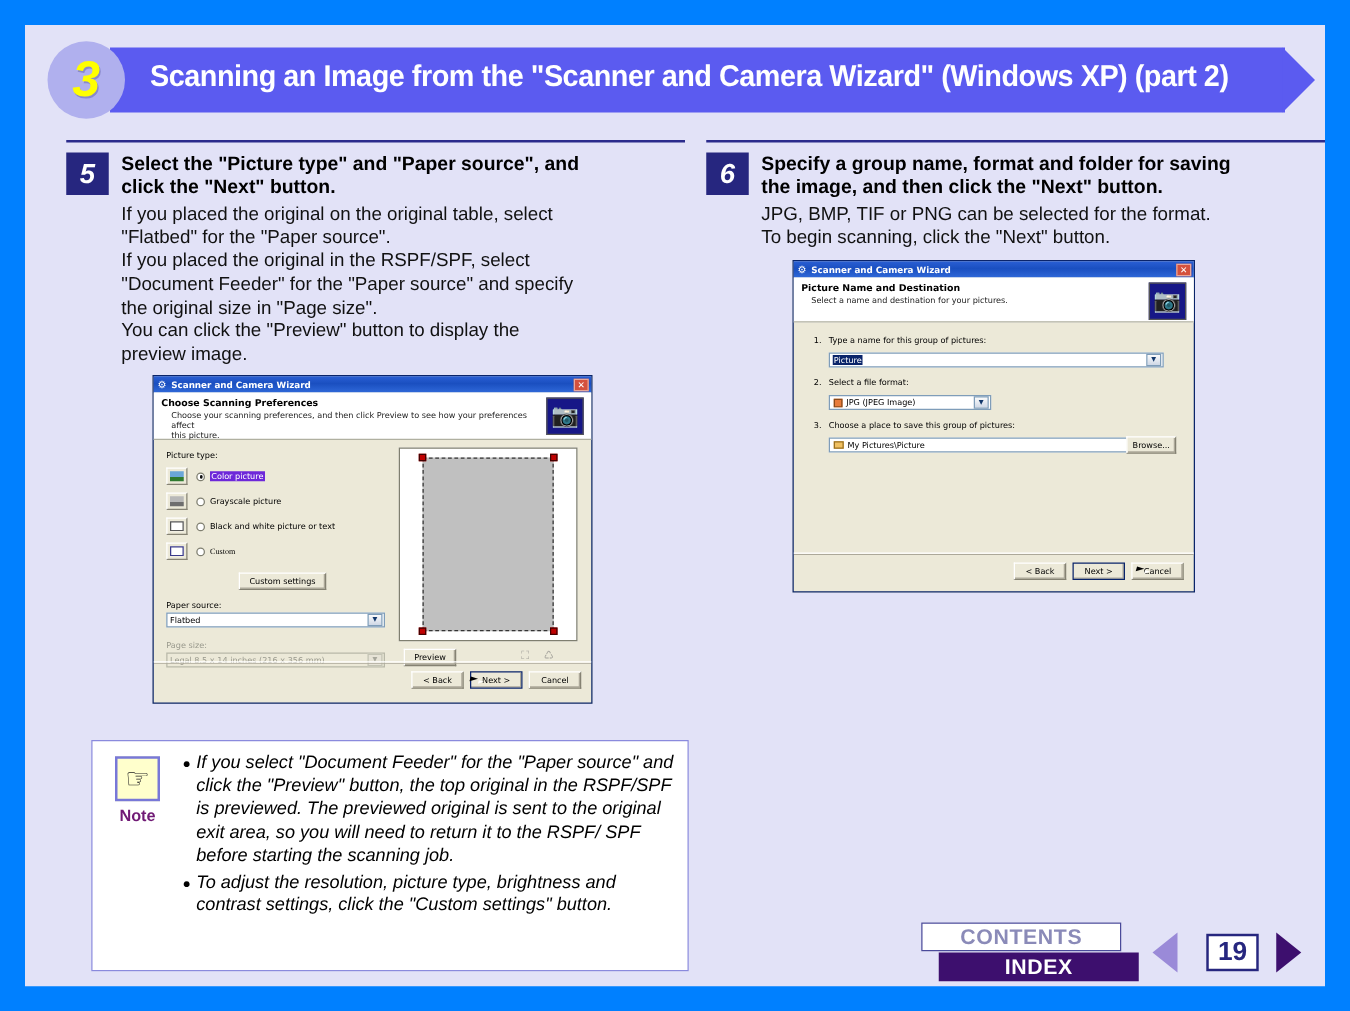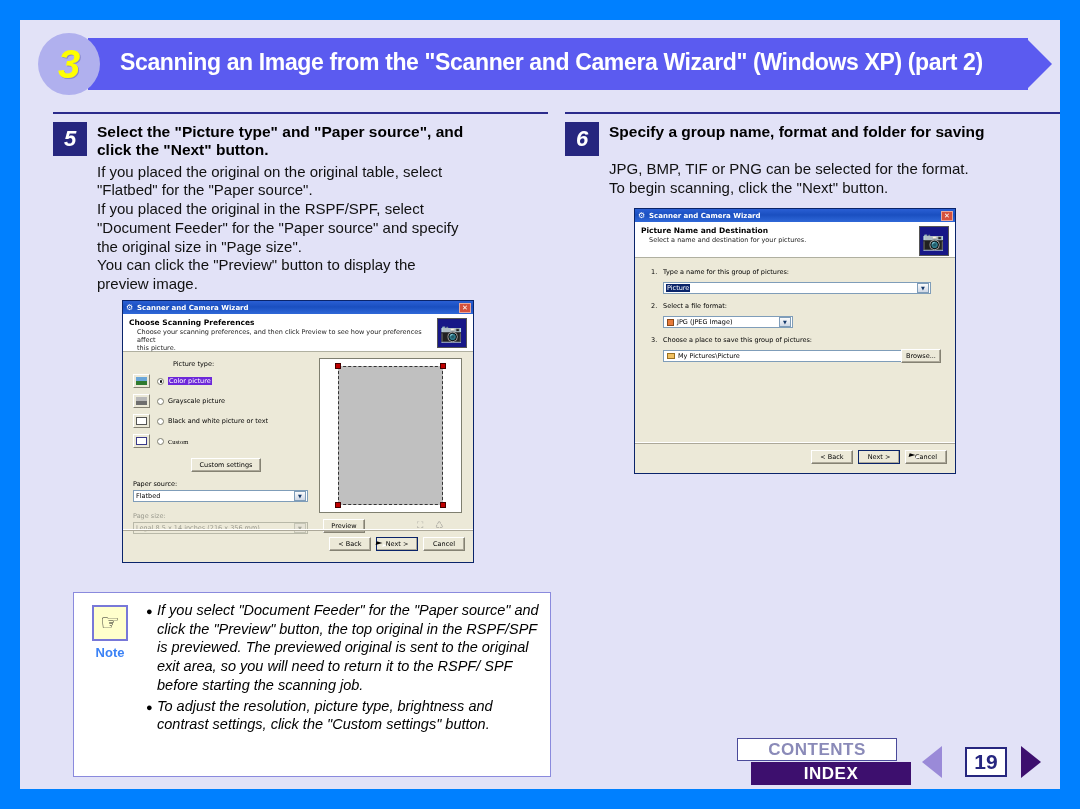--- a/index.html
+++ b/index.html
@@ -213,21 +213,21 @@
     display:flex;
   }
   .note-badge { width:72px; flex:0 0 72px; padding-top:12px; text-align:center; }
   .note-icon {
     width:36px; height:36px; margin:0 auto;
     background:#ffffcc; border:2px solid #7878d8;
     display:flex; align-items:center; justify-content:center;
     font-size:22px; line-height:1; color:#222;
   }
   .note-label {
-    margin-top:4px; color:#3b82f6; font-size:13px; font-weight:bold;
+    margin-top:4px; color:#701a75; font-size:13px; font-weight:bold;
   }
   .note-body { flex:1 1 auto; padding:8px 10px 0 0; }
   .note-item { display:flex; margin-bottom:2px; }
   .note-bullet { flex:0 0 11px; font-size:11px; line-height:20px; color:#000; }
   .note-text {
     font-size:14.5px; font-style:italic; color:#000; line-height:1.29;
   }
 
   
   .nav { position:absolute; left:717px; top:718px; width:320px; height:48px; }
@@ -292,20 +292,21 @@
       <p>preview image.</p>
     </div>
   </div>
 
   <div class="col col-right">
     <div class="rule"></div>
     <div class="step-head">
       <div class="step-badge">6</div>
       <div class="step-title">
         <div>Specify a group name, format and folder for saving</div>
+        <div>the image, and then click the "Next" button.</div>
       </div>
     </div>
     <div class="step-body">
       <p>JPG, BMP, TIF or PNG can be selected for the format.</p>
       <p>To begin scanning, click the "Next" button.</p>
     </div>
   </div>
 
   <div class="dlg" id="dlg1" style="left:102px; top:280px; width:352px; height:263px;">
     <div class="dlg-titlebar">
@@ -319,21 +320,21 @@
         <div class="dlg-banner-h">Choose Scanning Preferences</div>
         <div class="dlg-banner-p">Choose your scanning preferences, and then click Preview to see how your preferences affect</div>
         <div class="dlg-banner-p">this picture.</div>
       </div>
       <div class="dlg-banner-icon">📷</div>
     </div>
 
     <div class="dlg-body" style="height:205px; position:relative;">
 
       <div style="position:absolute; left:10px; top:8px; width:175px;">
-        <div class="lbl" style="margin-bottom:6px;margin-left:40px;">Picture type:</div>
+        <div class="lbl" style="margin-bottom:6px;">Picture type:</div>
 
         <div class="radio-row" style="margin-bottom:6px;">
           <span class="pic-icon ic-color">
               <i></i>
             </span>
           <span class="radio on"></span>
           <span class="radio-lbl sel">Color picture</span>
         </div>
 
         <div class="radio-row" style="margin-bottom:6px;">

